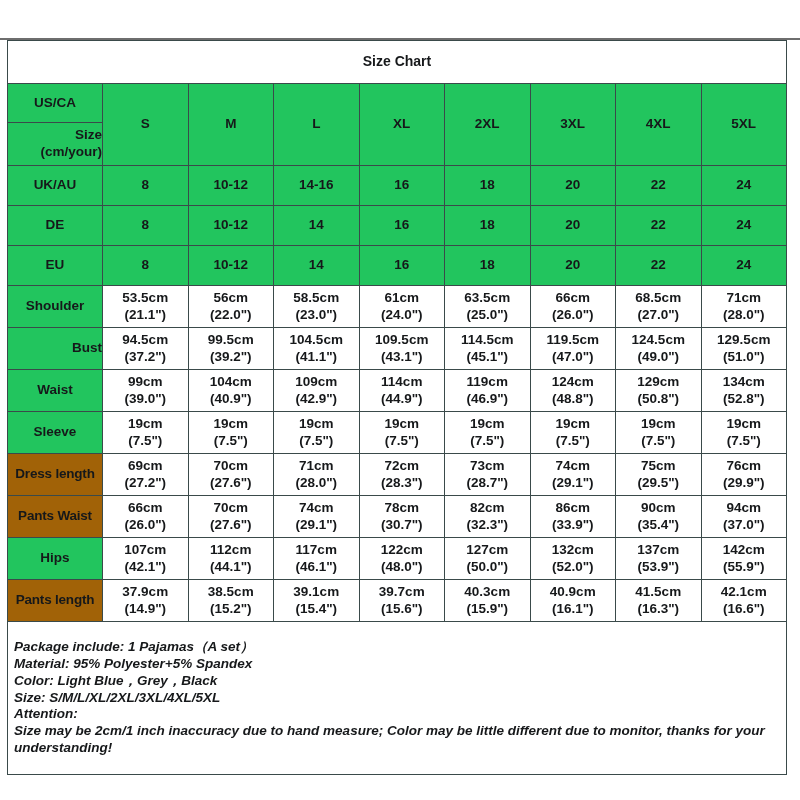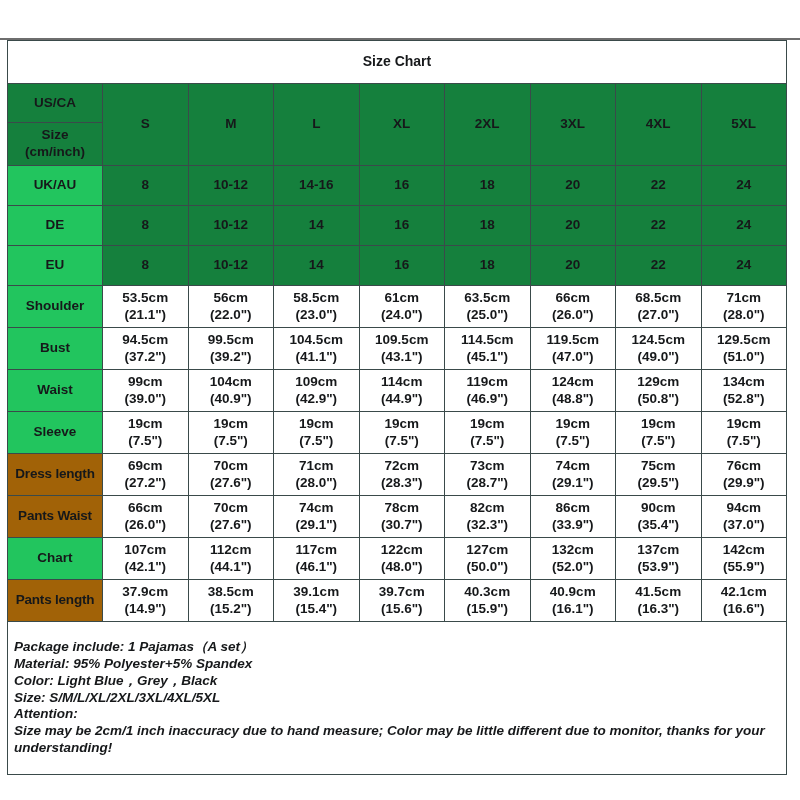--- a/index.html
+++ b/index.html
@@ -53,21 +53,21 @@
     line-height: 1.25;
   }
   .title-cell {
     background: #ffffff;
     height: 42px;
     font-size: 14px !important;
     font-weight: bold;
     border: 1px solid #3a4a4a !important;
   }
   .hdr {
-    background: #15803d;
+    background: #22c55e;
   }
   .lbl {
     background: #22c55e;
     font-size: 13.5px;
   }
   .lbl-tight {
     background: #a16207;
     font-size: 13px;
     letter-spacing: -0.2px;
   }
@@ -130,23 +130,23 @@
             <td class="hdr size-letter" rowspan="2">S</td>
             <td class="hdr size-letter" rowspan="2">M</td>
             <td class="hdr size-letter" rowspan="2">L</td>
             <td class="hdr size-letter" rowspan="2">XL</td>
             <td class="hdr size-letter" rowspan="2">2XL</td>
             <td class="hdr size-letter" rowspan="2">3XL</td>
             <td class="hdr size-letter" rowspan="2">4XL</td>
             <td class="hdr size-letter" rowspan="2">5XL</td>
           </tr>
           <tr>
-            <td class="hdr" style="height: 42px;">
+            <td class="hdr" style="height: 42px; text-align: right;">
               <span class="sub">Size</span>
-              <span class="sub">(cm/inch)</span>
+              <span class="sub">(cm/your)</span>
             </td>
           </tr>
           <tr>
             <td class="lbl" style="height: 39px;">UK/AU</td>
             <td class="hdr">8</td>
             <td class="hdr">10-12</td>
             <td class="hdr">14-16</td>
             <td class="hdr">16</td>
             <td class="hdr">18</td>
             <td class="hdr">20</td>
@@ -204,21 +204,21 @@
             <td class="val">
               <span class="cm-line">68.5cm</span>
               <span class="in-line">(27.0")</span>
             </td>
             <td class="val">
               <span class="cm-line">71cm</span>
               <span class="in-line">(28.0")</span>
             </td>
           </tr>
           <tr>
-            <td class="lbl" style="height: 41px;">Bust</td>
+            <td class="lbl" style="height: 41px; text-align: right;">Bust</td>
             <td class="val">
               <span class="cm-line">94.5cm</span>
               <span class="in-line">(37.2")</span>
             </td>
             <td class="val">
               <span class="cm-line">99.5cm</span>
               <span class="in-line">(39.2")</span>
             </td>
             <td class="val">
               <span class="cm-line">104.5cm</span>
@@ -379,21 +379,21 @@
             <td class="val">
               <span class="cm-line">90cm</span>
               <span class="in-line">(35.4")</span>
             </td>
             <td class="val">
               <span class="cm-line">94cm</span>
               <span class="in-line">(37.0")</span>
             </td>
           </tr>
           <tr>
-            <td class="lbl" style="height: 41px;">Chart</td>
+            <td class="lbl" style="height: 41px;">Hips</td>
             <td class="val">
               <span class="cm-line">107cm</span>
               <span class="in-line">(42.1")</span>
             </td>
             <td class="val">
               <span class="cm-line">112cm</span>
               <span class="in-line">(44.1")</span>
             </td>
             <td class="val">
               <span class="cm-line">117cm</span>

